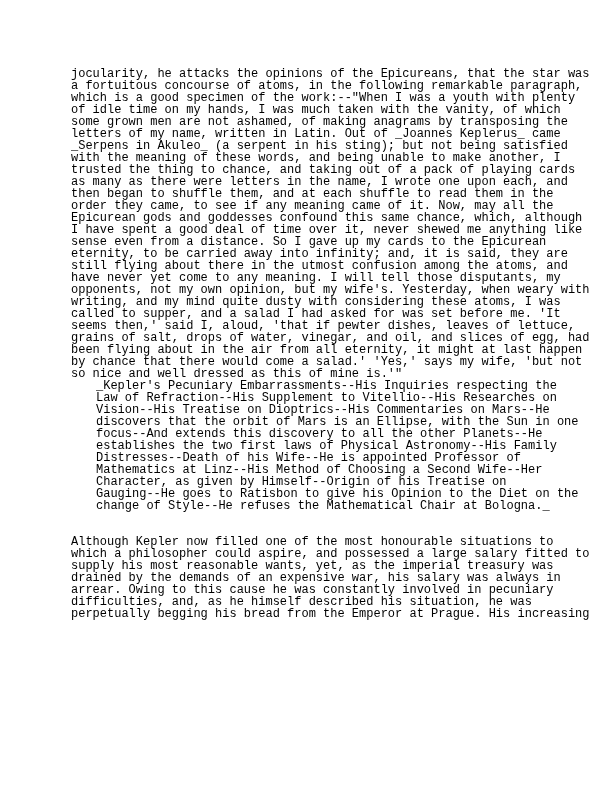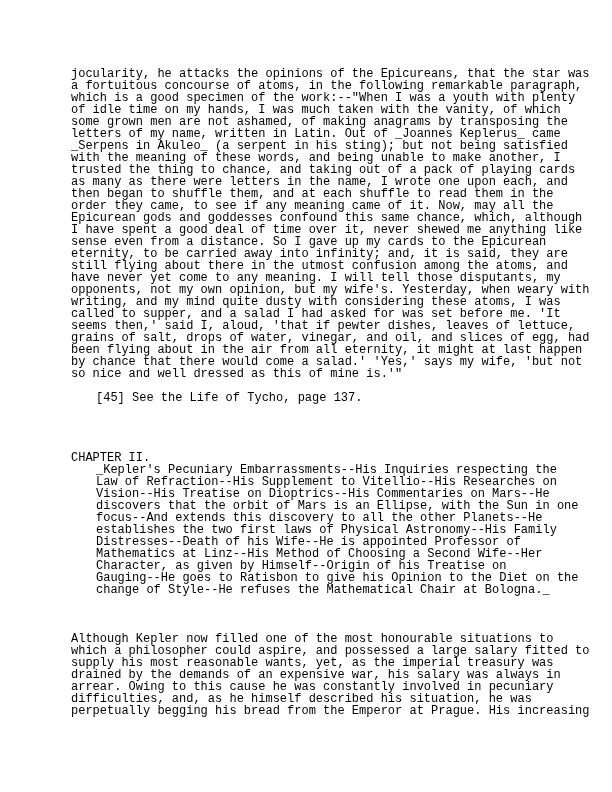--- a/index.html
+++ b/index.html
@@ -36,21 +36,21 @@
     margin-left: 25px;
   }
   .heading {
     margin-top: 48px;
   }
   .summary {
     margin-top: 0;
     margin-left: 25px;
   }
   .closing {
-    margin-top: 37px;
+    margin-top: 24px;
   }
 </style>
 </head>
 <body>
 
 <div class="page">
   <div class="text-block body">jocularity, he attacks the opinions of the Epicureans, that the star was
 a fortuitous concourse of atoms, in the following remarkable paragraph,
 which is a good specimen of the work:--"When I was a youth with plenty
 of idle time on my hands, I was much taken with the vanity, of which
@@ -70,23 +70,21 @@
 have never yet come to any meaning. I will tell those disputants, my
 opponents, not my own opinion, but my wife's. Yesterday, when weary with
 writing, and my mind quite dusty with considering these atoms, I was
 called to supper, and a salad I had asked for was set before me. 'It
 seems then,' said I, aloud, 'that if pewter dishes, leaves of lettuce,
 grains of salt, drops of water, vinegar, and oil, and slices of egg, had
 been flying about in the air from all eternity, it might at last happen
 by chance that there would come a salad.' 'Yes,' says my wife, 'but not
 so nice and well dressed as this of mine is.'"</div>
 
-  <div class="text-block footnote">[45] See the Life of Tycho, page 137.</div>
 
-  <div class="text-block heading">CHAPTER II.</div>
 
   <div class="text-block summary">_Kepler's Pecuniary Embarrassments--His Inquiries respecting the
 Law of Refraction--His Supplement to Vitellio--His Researches on
 Vision--His Treatise on Dioptrics--His Commentaries on Mars--He
 discovers that the orbit of Mars is an Ellipse, with the Sun in one
 focus--And extends this discovery to all the other Planets--He
 establishes the two first laws of Physical Astronomy--His Family
 Distresses--Death of his Wife--He is appointed Professor of
 Mathematics at Linz--His Method of Choosing a Second Wife--Her
 Character, as given by Himself--Origin of his Treatise on

